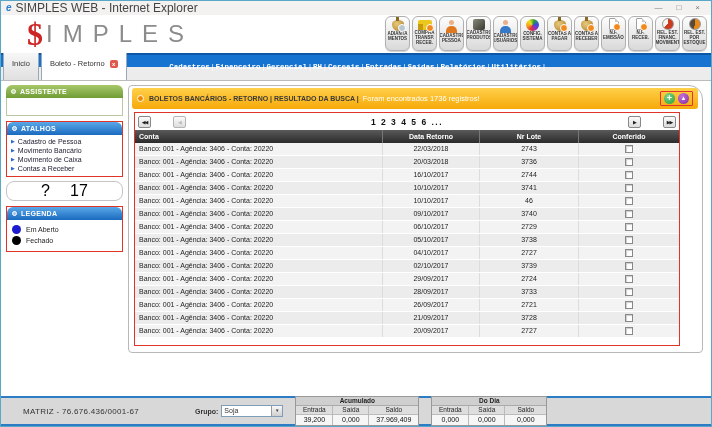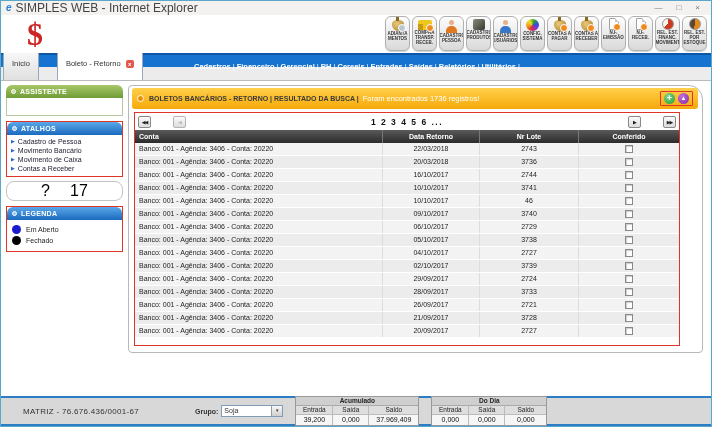--- a/index.html
+++ b/index.html
@@ -41,26 +41,26 @@
   [data-name="rainbow-icon"] { width:13px; height:12px; margin:2px auto 0; border-radius:50%;
     background:conic-gradient(from 200deg,#e03030,#f0a020,#f0e020,#30a030,#3050e0,#9030c0,#e03030); }
   [data-name="doc-out-icon"],[data-name="doc-in-icon"] { background:#fff; border:1px solid #a0a0a0; width:10px; height:12px; margin:1px auto 0; border-radius:1px; }
   [data-name="doc-out-icon"]::before,[data-name="doc-in-icon"]::before { content:""; position:absolute; right:-1px; top:-1px; border-style:solid; border-width:0 4px 4px 0; border-color:#c8c8c8 #fff #c8c8c8 transparent; }
   [data-name="doc-out-icon"]::after,[data-name="doc-in-icon"]::after { content:""; position:absolute; right:-3px; bottom:-2px; width:6px; height:6px; border-radius:50%; background:#f08a1e; border:1px solid #fff; }
   [data-name="pie-red-icon"] { width:12px; height:12px; border-radius:50%; margin:1px auto 0; border:1px solid #999; background:conic-gradient(#cc3a20 0 65%,#f8f4ec 65% 100%); }
   [data-name="pie-orange-icon"] { width:12px; height:12px; border-radius:50%; margin:1px auto 0; border:1px solid #999; background:conic-gradient(#e88818 0 55%,#584838 55% 100%); }
 
   
   .menubar { height:14px; background:#1673cf; border-top:2px solid #0d57a6; text-align:center; white-space:nowrap; }
-  .menu-item { color:#fff; font-size:7.5px; font-weight:bold; line-height:12px; margin:6px 2px; cursor:pointer; }
+  .menu-item { color:#fff; font-size:7.5px; font-weight:bold; line-height:12px; margin:6px 2px; cursor:pointer;font-family:Liberation Mono, monospace; }
   .menu-sep { color:#fff; font-size:7.5px; line-height:12px; }
 
   
   .tabstrip { height:14px; background:#ececec; border-bottom:1px solid #bbb; display:flex; align-items:flex-end; padding-left:2px; }
-  .tab { height:13px; padding:16px 8px; font-size:7.5px; line-height:12px; border:1px solid #9aa8b8; border-bottom:none; border-radius:3px 3px 0 0; background:linear-gradient(#fbfbfb,#e0e0e0); margin-right:18px; color:#333; cursor:pointer; display:flex; align-items:center; }
+  .tab { height:13px; padding:16px 8px; font-size:7.5px; line-height:12px; border:1px solid #9aa8b8; border-bottom:none; border-radius:3px 3px 0 0; background:linear-gradient(#fbfbfb,#e0e0e0); margin-right:2px; color:#333; cursor:pointer; display:flex; align-items:center; }
   .tab.active { background:#fff; }
   .tab-close { display:inline-block; width:8px; height:8px; background:#e2574c; border-radius:2px; color:#fff; font-size:6px; line-height:8px; text-align:center; margin-left:5px; font-weight:bold; cursor:pointer; }
 
   
   .sidebar { position:absolute; left:5px; top:84px; width:117px; }
   .panel-header { height:13px; border-radius:6px 6px 0 0; color:#fff; font-size:7px; font-weight:bold; display:flex; align-items:center; padding:0 5px; letter-spacing:.3px; }
   .bullet { width:5px; height:5px; border:1px solid #fff; border-radius:50%; margin-right:4px; background:rgba(255,255,255,.5); flex:none; }
   .green { background:linear-gradient(#a8c86a,#6f9c35); }
   .blue { background:linear-gradient(#5aa8e8,#1a6abf); }
   .assist-box { height:18px; background:#fff; border:1px solid #b8c8a0; border-top:none; }
@@ -130,20 +130,21 @@
     <span class="win-controls">
       <span data-name="minimize-button">—</span>
       <span data-name="maximize-button">□</span>
       <span data-name="close-button">×</span>
     </span>
   </div>
 
   <div class="header" data-name="app-header">
     <div class="logo" data-name="simples-logo">
       <span class="logo-dollar" data-name="logo-dollar-sign">$</span>
+      <span class="logo-rest" data-name="logo-text">IMPLES</span>
     </div>
     <div class="toolbar" data-name="quick-access-toolbar">
 
     <div class="tb-btn" data-name="toolbar-button">
           <div class="tb-icon" data-name="moneybag-icon"></div>
           <div class="tb-label" data-name="toolbar-button-label">ADIANTA MENTOS</div>
         </div>
         <div class="tb-btn" data-name="toolbar-button">
           <div class="tb-icon" data-name="truck-icon"></div>
           <div class="tb-label" data-name="toolbar-button-label">COMPRA TRANSP. RECEB.</div>

